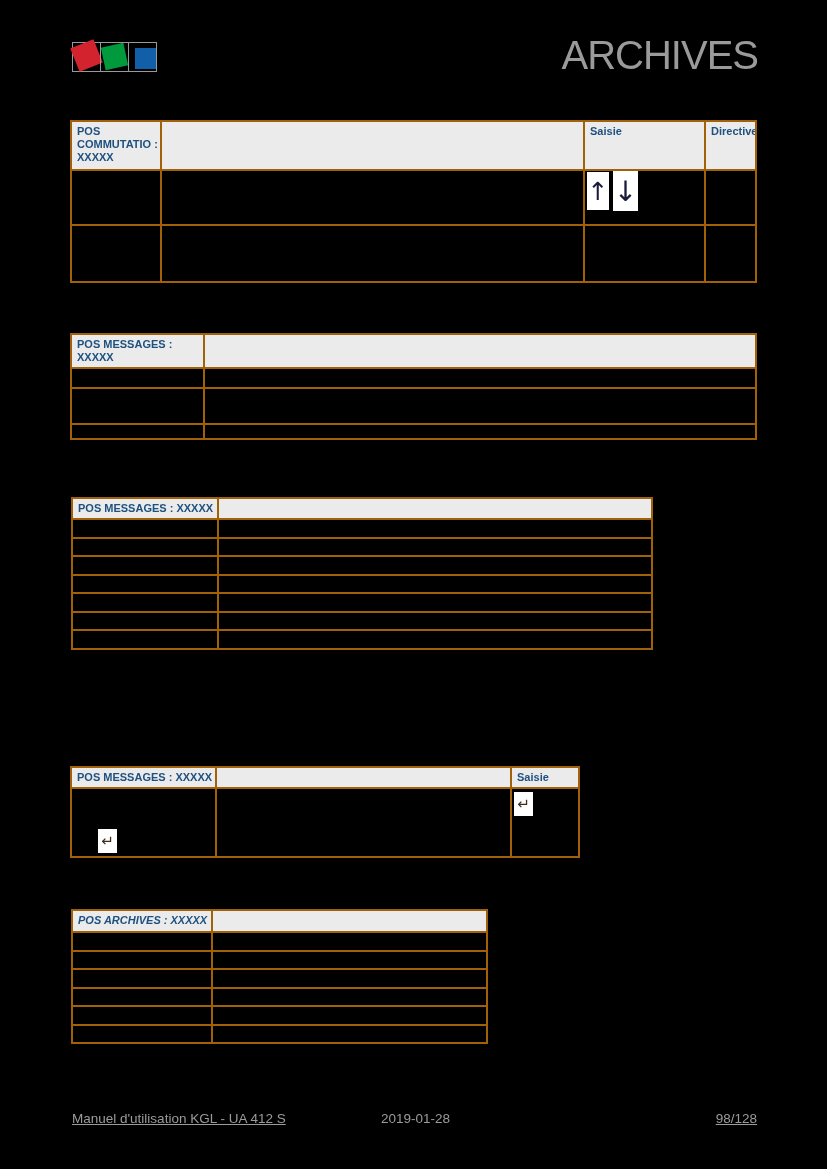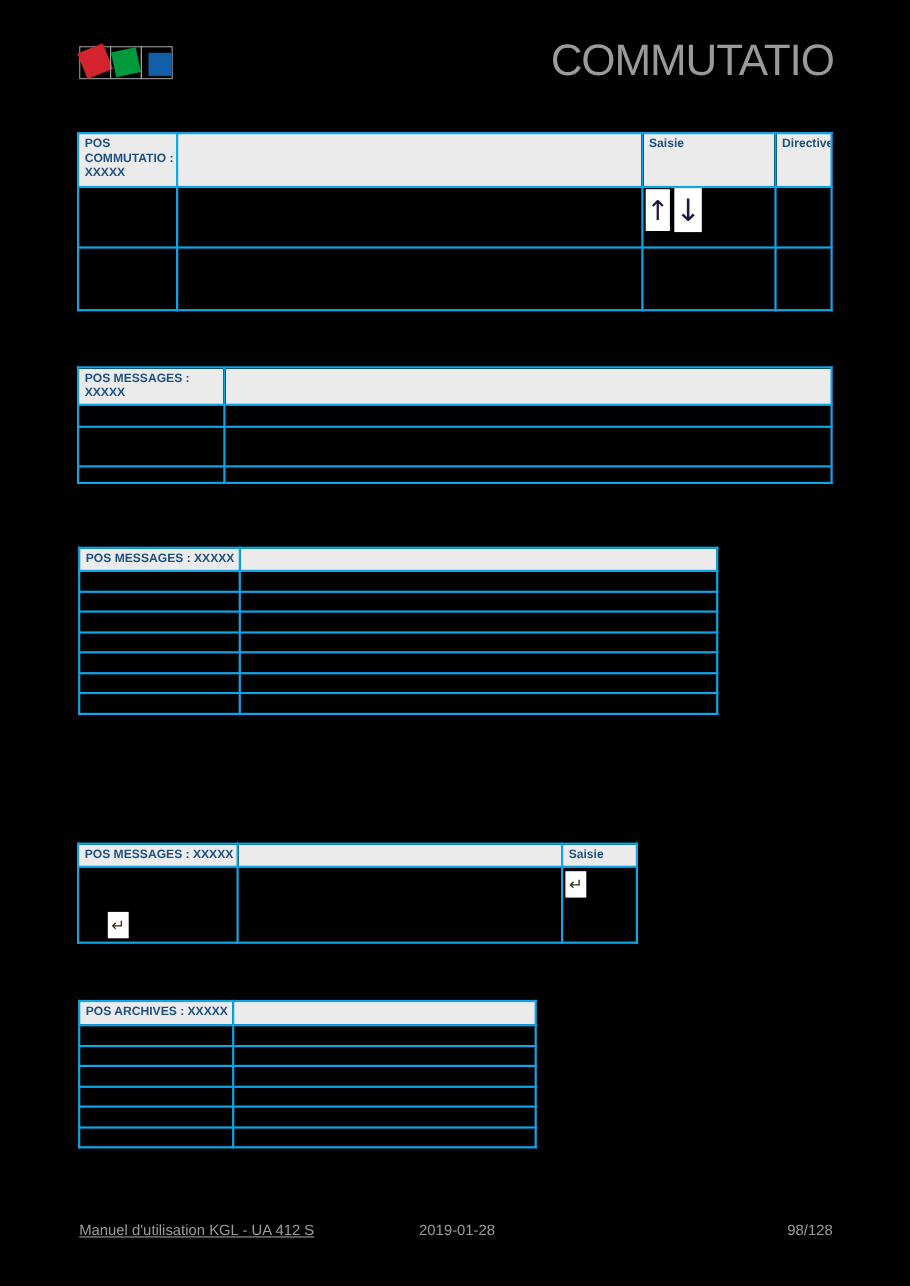--- a/index.html
+++ b/index.html
@@ -33,21 +33,21 @@
     font-family:"Liberation Sans", sans-serif;
   }
 
   
   table{
     position:absolute;
     border-collapse:collapse;
     table-layout:fixed;
   }
   td{
-    border:2px solid #0ea5e9;
+    border:2px solid #a16207;
     background:#000;
     padding:0;
     vertical-align:top;
     overflow:hidden;
   }
   td.hdr{
     background:#ebebeb;
     color:#1f5180;
     font-weight:bold;
     font-size:11px;
@@ -68,38 +68,38 @@
 
   .iconbar{display:flex;align-items:flex-start;}
 
   
   .footer{
     position:absolute;left:0;top:1111px;width:827px;
     font-size:13.5px;color:#9b9b9b;
   }
   .footer .f-left{position:absolute;left:72px;top:0;text-decoration:underline;}
   .footer .f-date{position:absolute;left:381px;top:0;}
-  .footer .f-page{position:absolute;right:70px;top:0;}
+  .footer .f-page{position:absolute;right:70px;top:0;text-decoration:underline;}
 </style>
 </head>
 <body>
 
 <div class="logo">
   <div class="logo-cell">
     <div class="sq sq-red"></div>
   </div>
   <div class="logo-cell">
     <div class="sq sq-green"></div>
   </div>
   <div class="logo-cell">
     <div class="sq sq-blue"></div>
   </div>
 </div>
 
-<div class="brand">COMMUTATIO</div>
+<div class="brand">ARCHIVES</div>
 
 <table style="left:70px;top:120px;width:685px;">
   <colgroup>
       <col style="width:90px">
       <col style="width:423px">
       <col style="width:121px">
       <col style="width:51px">
     </colgroup>
   <tbody>
       <tr>
@@ -211,21 +211,21 @@
       <span class="key key-enter" style="margin:40px 0 0 26px;">↵</span>
     </td>
     <td></td>
     <td>
       <span class="key key-enter" style="margin:3px 0 0 2px;">↵</span>
     </td>
   </tr>
 </tbody>
   </table>
 
-<table style="left:71px;top:909px;width:415px;">
+<table style="left:71px;top:909px;width:415px;font-style:italic;">
   <colgroup>
       <col style="width:140px">
       <col style="width:275px">
     </colgroup>
   <tbody>
       <tr>
     <td class="hdr" style="height:14px;">POS ARCHIVES : XXXXX</td>
     <td class="hdr"></td>
   </tr>
   <tr>

